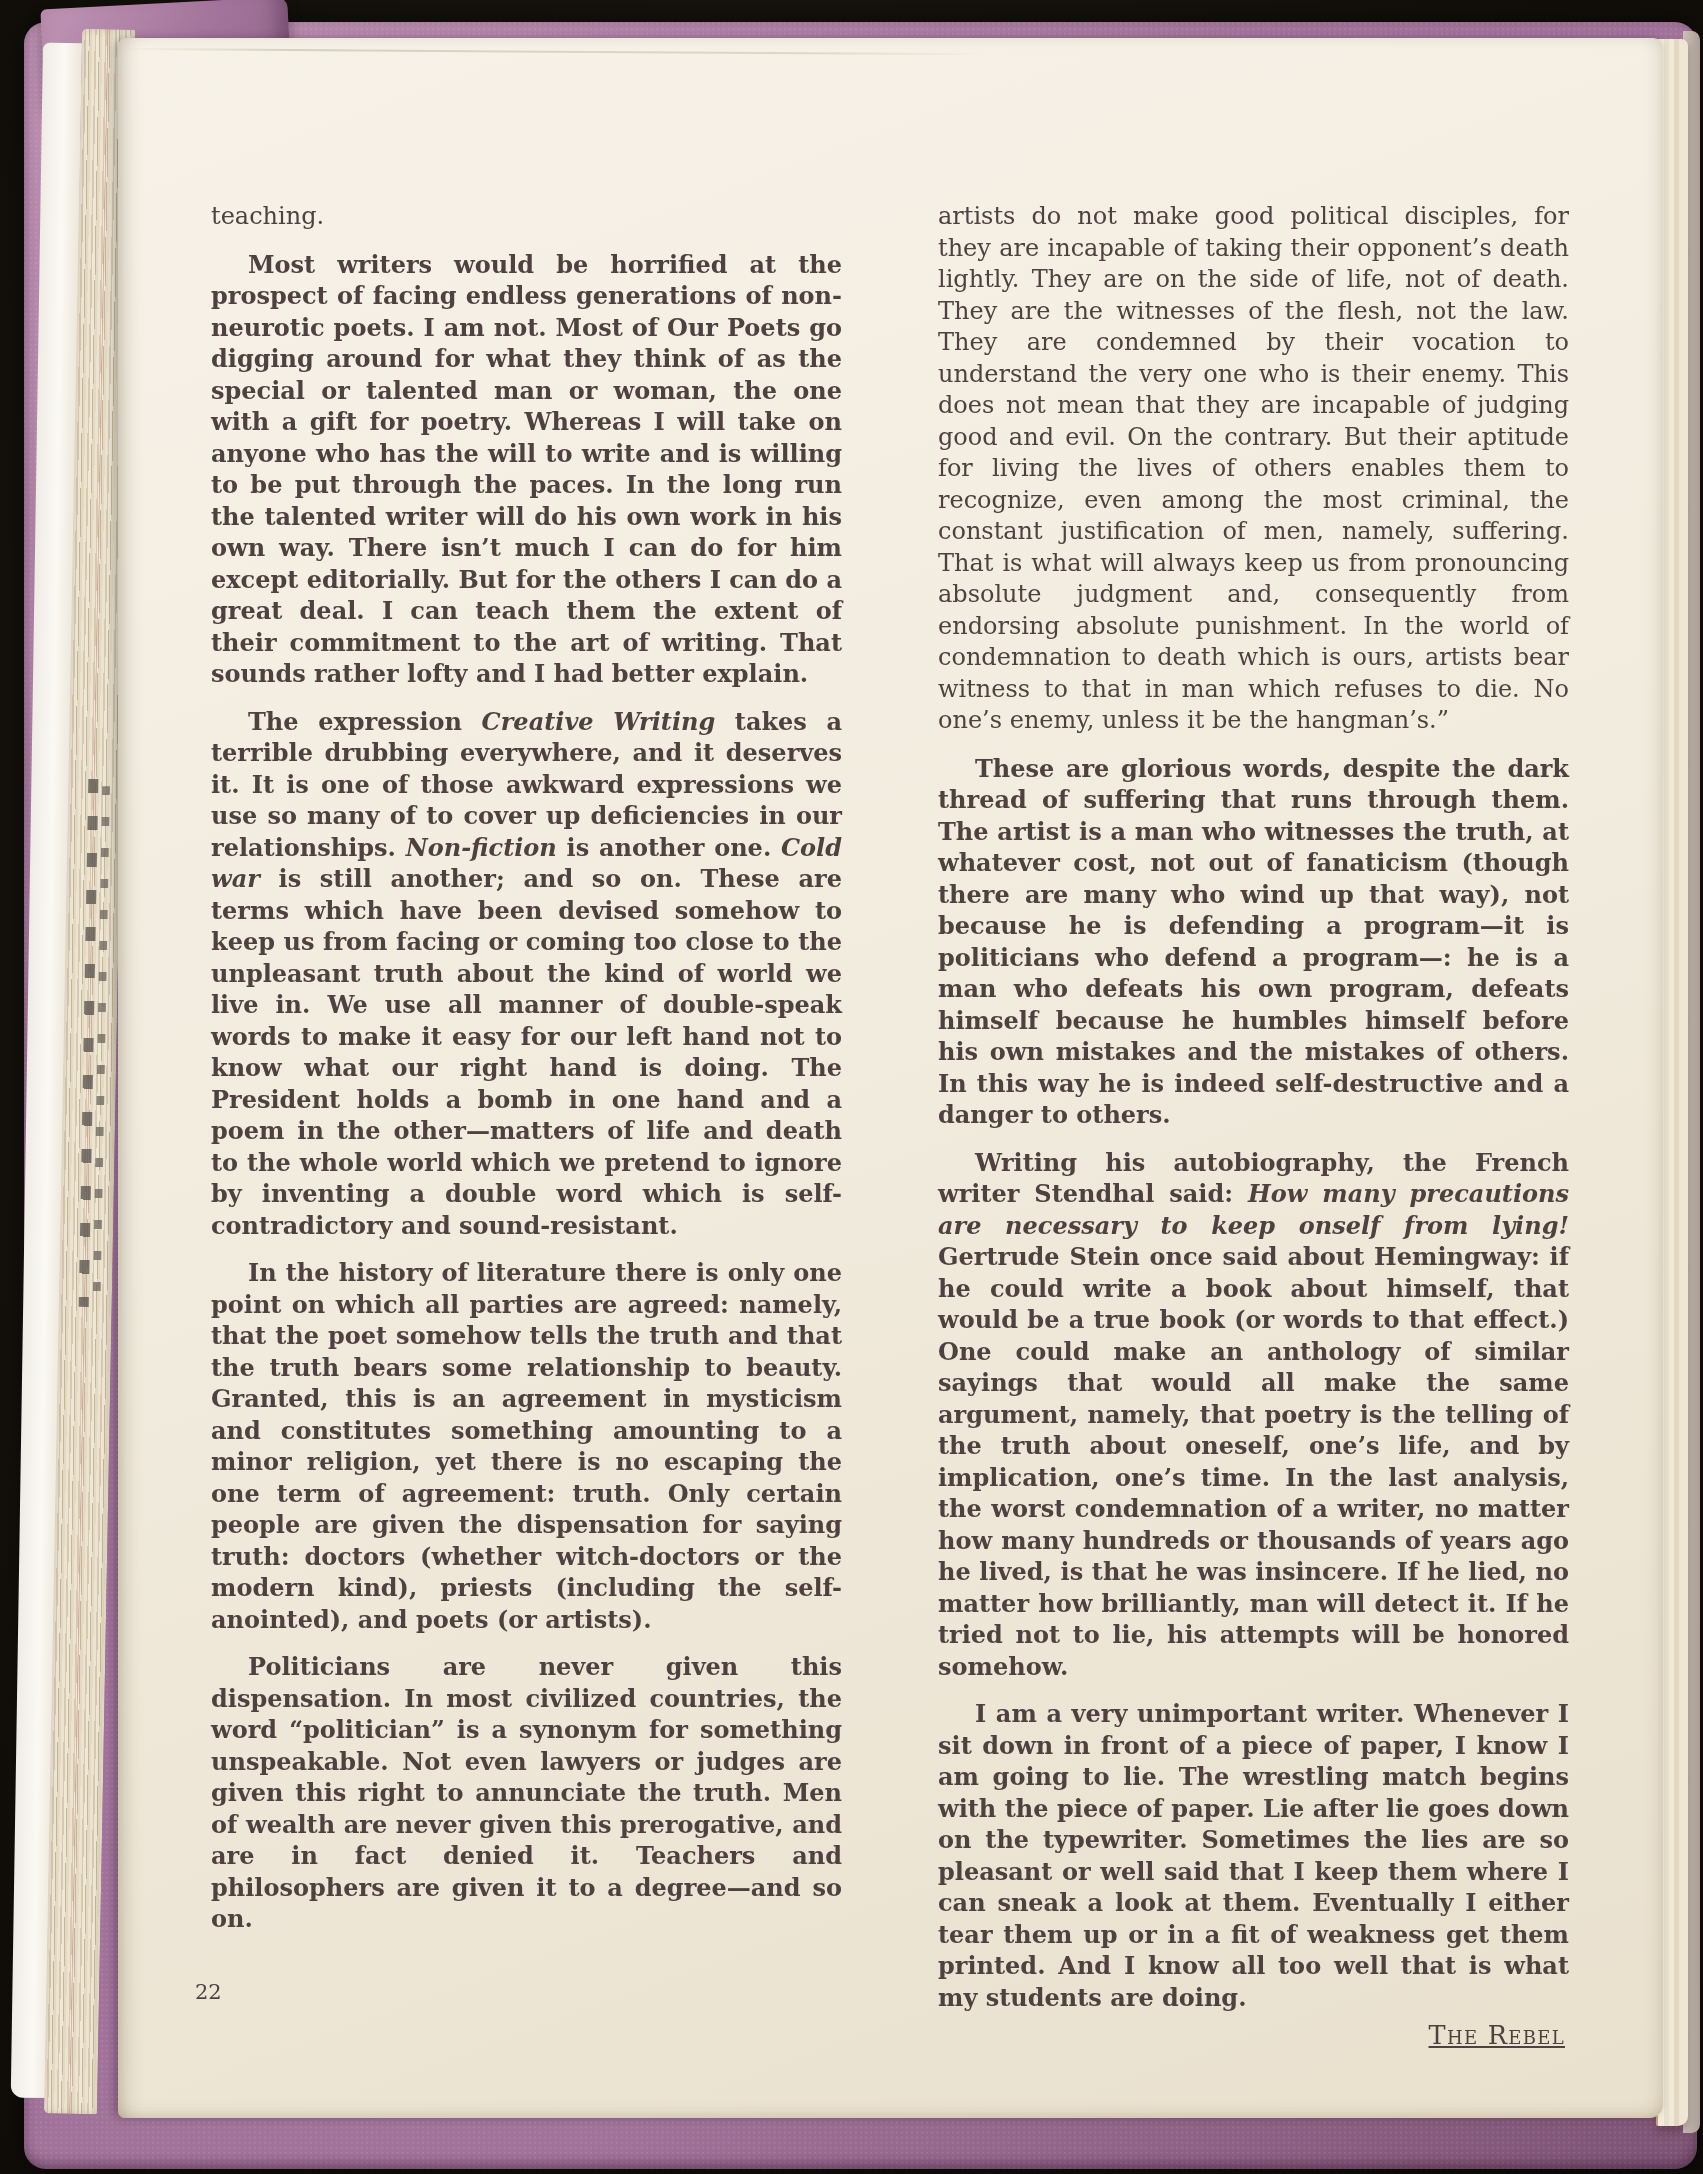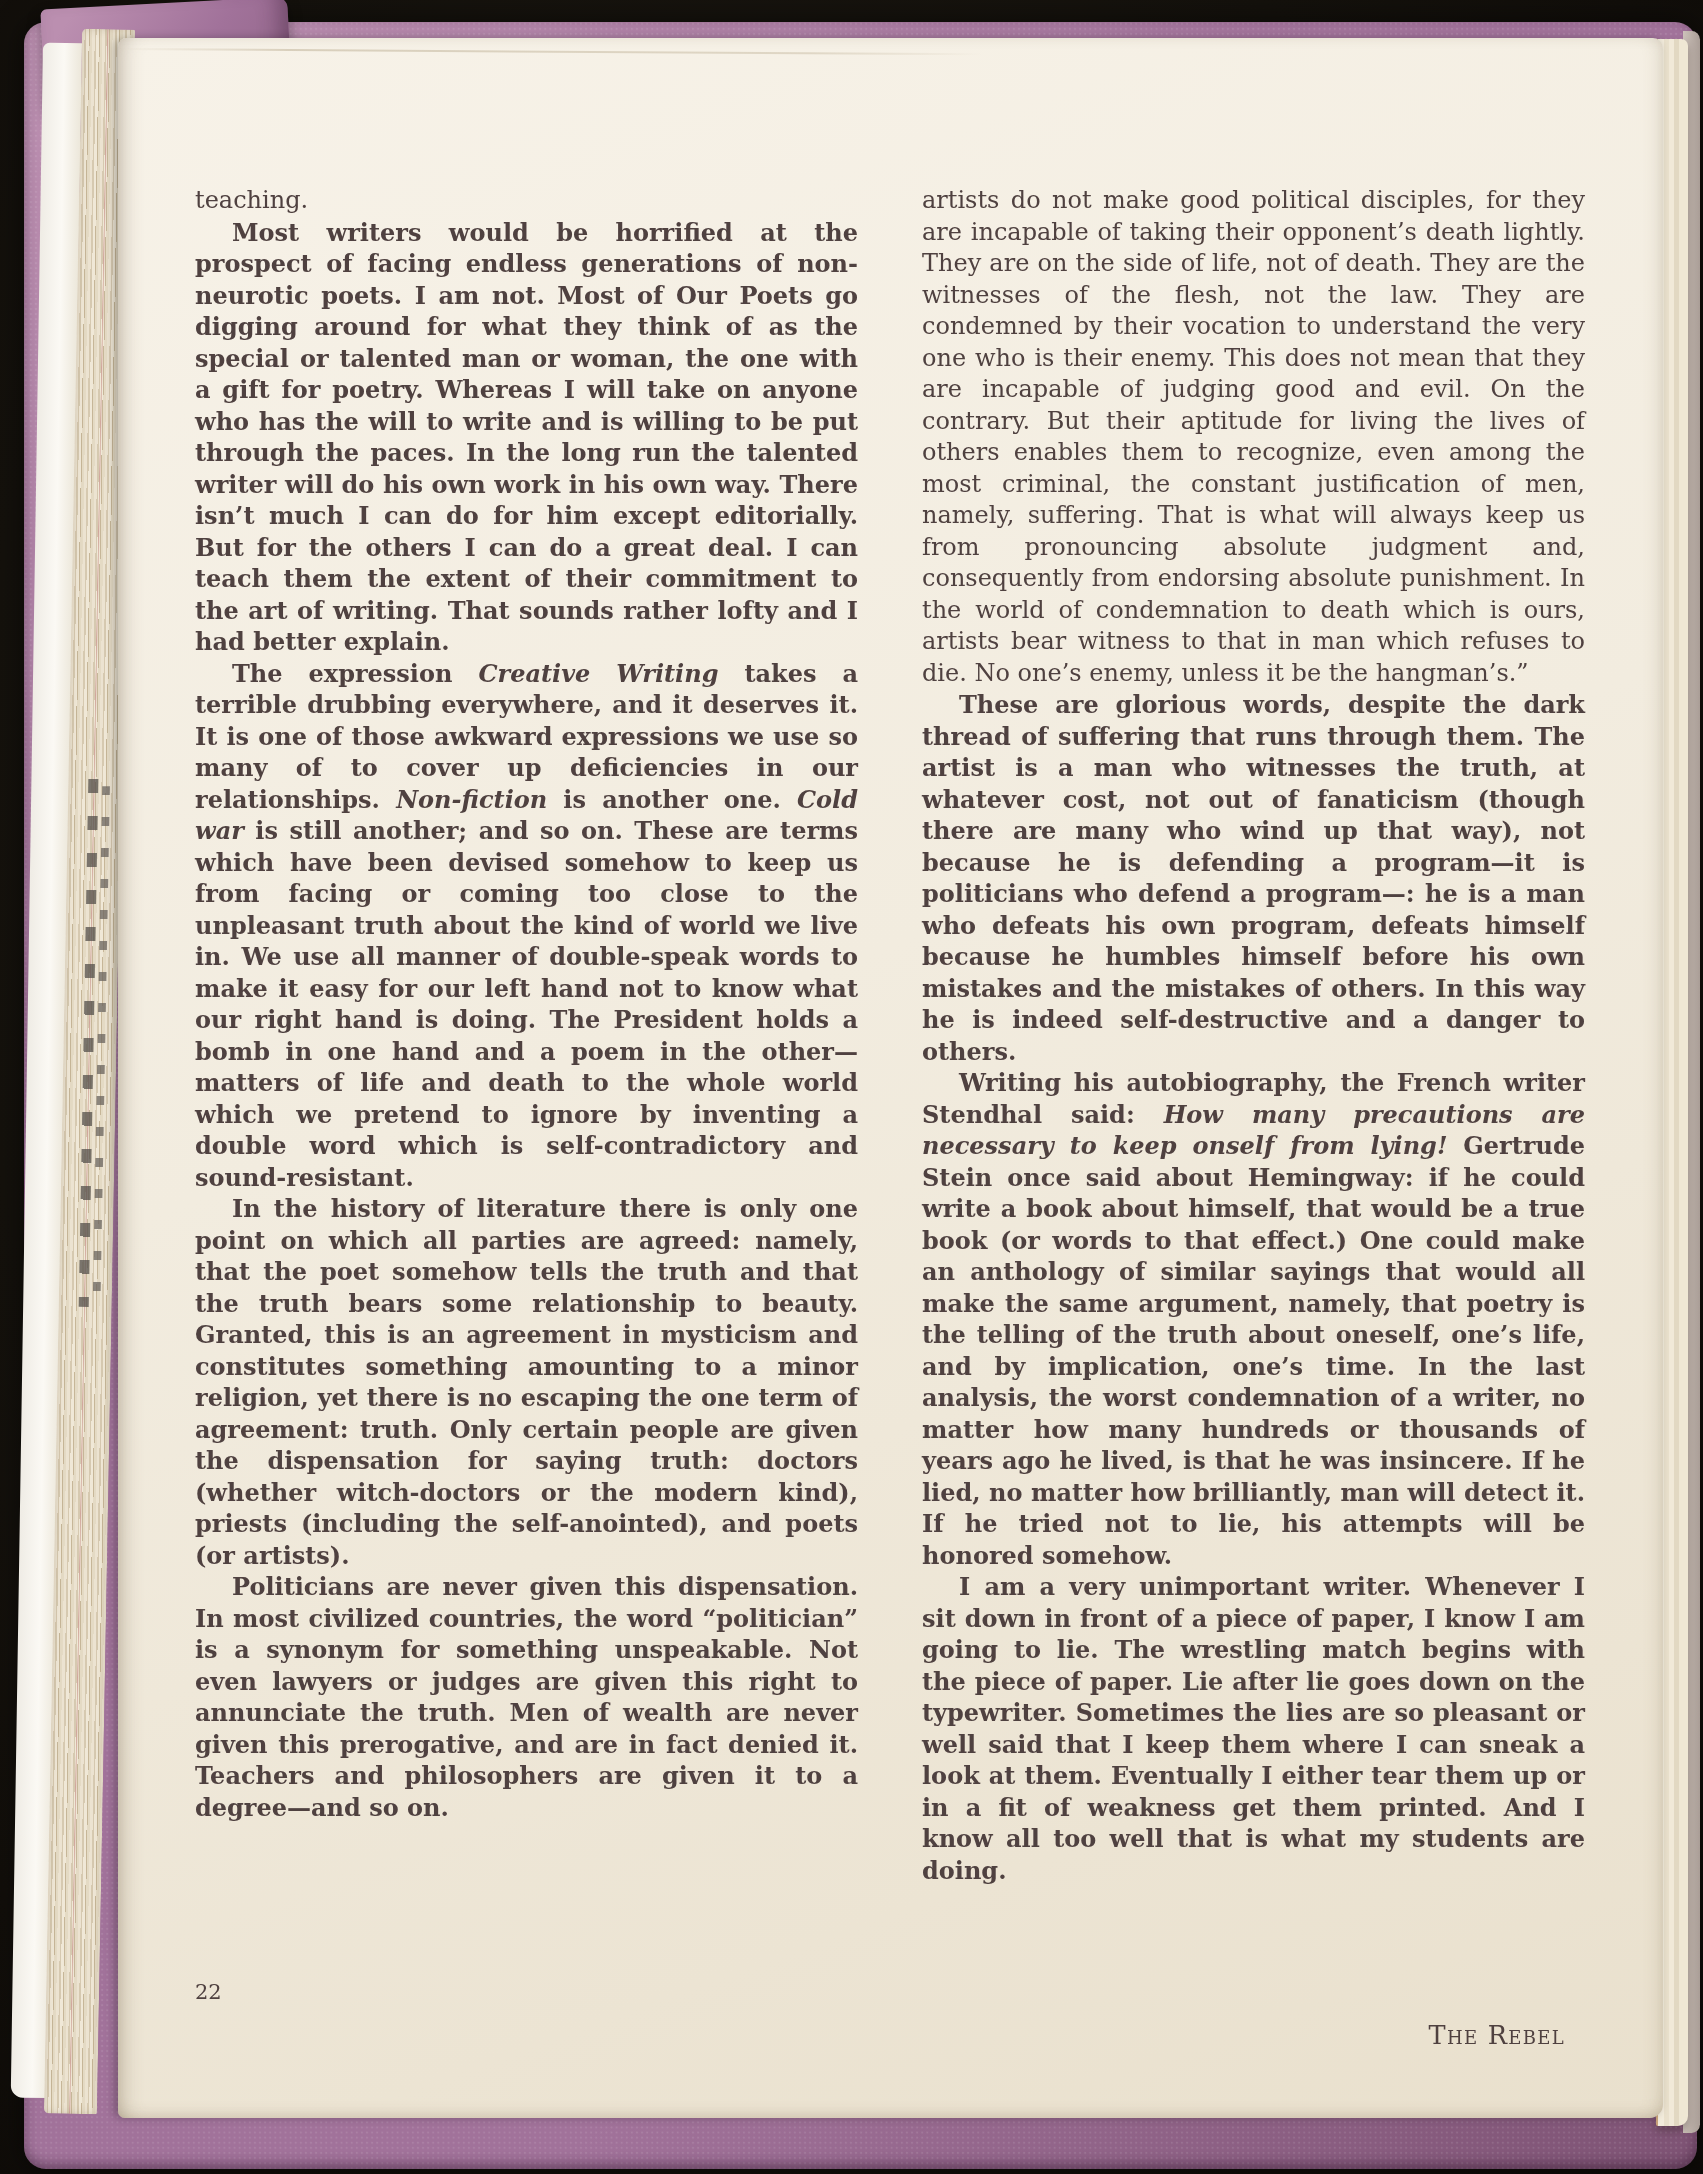--- a/index.html
+++ b/index.html
@@ -85,29 +85,29 @@
     background:linear-gradient(90deg, rgba(180,165,135,.0), rgba(180,165,135,.45) 20%, rgba(180,165,135,.35) 80%, transparent);
     transform:rotate(0.35deg);transform-origin:0 0;
   }
   .col{
     position:absolute;top:147px;width:663px;height:1806px;
     color:var(--ink);font-size:24px;line-height:31.5px;
     text-align:justify;hyphens:auto;-webkit-hyphens:auto;
   }
   .col-left{left:77px;}
   .col-right{left:804px;}
-  .col p{margin:0;}
+  .col p{margin:16px;}
   .col p.indent{text-indent:37px;font-weight:bold;}
   .col i{font-style:italic;}
   .footer-num{
     position:absolute;left:77px;top:1942px;color:var(--ink);font-size:21px;
   }
   .footer-title{
     position:absolute;left:784px;top:1982px;width:663px;text-align:right;
-    color:var(--ink);font-size:25.6px;font-variant:small-caps;letter-spacing:1.3px;
+    color:var(--ink);font-size:25.6px;font-variant:small-caps;letter-spacing:1.3px;text-decoration:underline;
   }
 </style>
 </head>
 <body>
 
 <div class="cover"></div>
 <div class="cover-fold"></div>
 <div class="under-wedge"></div>
 <div class="under-page"></div>
 <div class="edge-stack">

